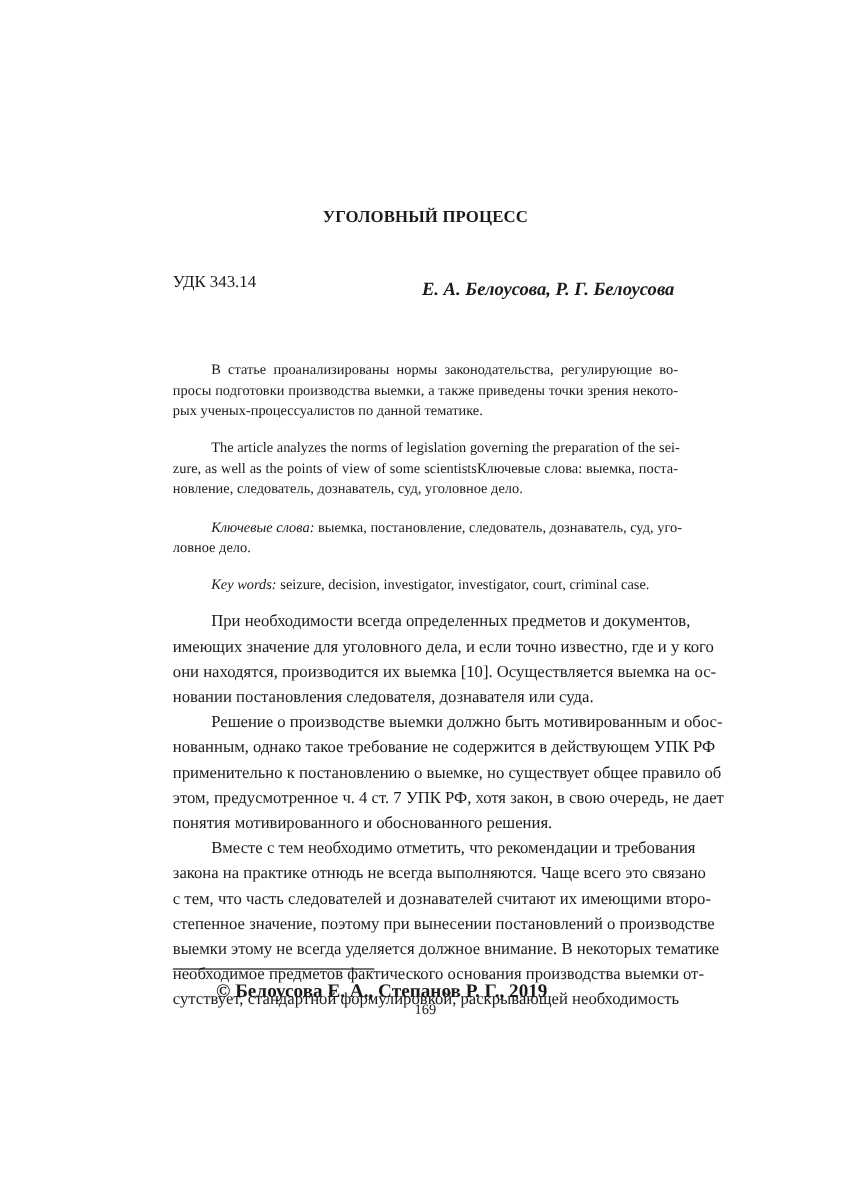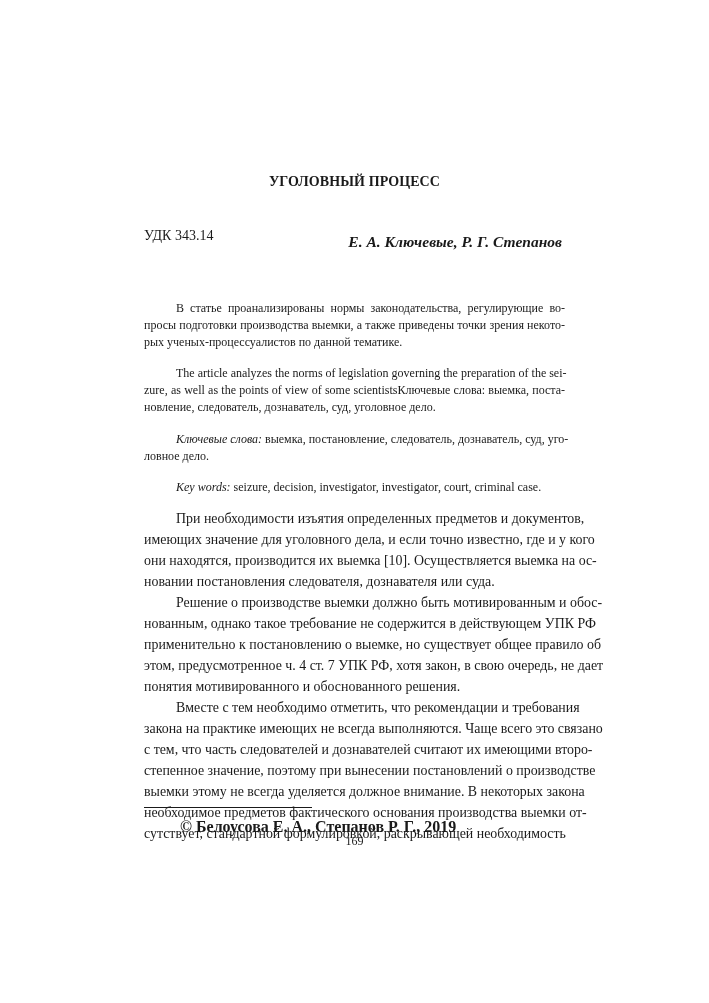--- a/index.html
+++ b/index.html
@@ -21,21 +21,21 @@
     .copyright { left: 180px; top: 814px; font-size: 16px; font-weight: bold; }
     .pagenum { left: 0; width: 709px; text-align: center; top: 830px; font-size: 12px; }
   </style>
 </head>
 <body>
 
 <div class="page">
 
   <div class="abs section-title">УГОЛОВНЫЙ ПРОЦЕСС</div>
   <div class="abs udk">УДК 343.14</div>
-  <div class="abs authors">Е. А. Ключевые, Р. Г. Степанов</div>
+  <div class="abs authors">Е. А. Белоусова, Р. Г. Белоусова</div>
 
   <div>
     <div class="line small just indent" style="top:297px">В статье проанализированы нормы законодательства, регулирующие во-</div>
     <div class="line small just" style="top:314px">просы подготовки производства выемки, а также приведены точки зрения некото-</div>
     <div class="line small" style="top:331px">рых ученых-процессуалистов по данной тематике.</div>
   </div>
 
   <div>
     <div class="line small just indent" style="top:362px">The article analyzes the norms of legislation governing the preparation of the sei-</div>
     <div class="line small just" style="top:379px">zure, as well as the points of view of some scientistsКлючевые слова: выемка, поста-</div>
@@ -43,34 +43,34 @@
   </div>
 
   <div>
     <div class="line small indent" style="top:428px; text-align:justify; text-align-last:justify;"><span class="it">Ключевые слова:</span><span> выемка, постановление, следователь, дознаватель, суд, уго-</span></div>
     <div class="line small" style="top:445px">ловное дело.</div>
   </div>
 
   <div class="line small indent" style="top:476px"><span class="it">Key words:</span><span> seizure, decision, investigator, investigator, court, criminal case.</span></div>
 
   <div>
-    <div class="line body just indent" style="top:507px">При необходимости изъятия определенных предметов и документов,</div>
+    <div class="line body just indent" style="top:507px">При необходимости всегда определенных предметов и документов,</div>
     <div class="line body just" style="top:528px">имеющих значение для уголовного дела, и если точно известно, где и у кого</div>
     <div class="line body just" style="top:549px">они находятся, производится их выемка [10]. Осуществляется выемка на ос-</div>
     <div class="line body" style="top:570px">новании постановления следователя, дознавателя или суда.</div>
     <div class="line body just indent" style="top:591px">Решение о производстве выемки должно быть мотивированным и обос-</div>
     <div class="line body just" style="top:612px">нованным, однако такое требование не содержится в действующем УПК РФ</div>
     <div class="line body just" style="top:633px">применительно к постановлению о выемке, но существует общее правило об</div>
     <div class="line body just" style="top:654px">этом, предусмотренное ч. 4 ст. 7 УПК РФ, хотя закон, в свою очередь, не дает</div>
     <div class="line body" style="top:675px">понятия мотивированного и обоснованного решения.</div>
     <div class="line body just indent" style="top:696px">Вместе с тем необходимо отметить, что рекомендации и требования</div>
-    <div class="line body just" style="top:717px">закона на практике имеющих не всегда выполняются. Чаще всего это связано</div>
+    <div class="line body just" style="top:717px">закона на практике отнюдь не всегда выполняются. Чаще всего это связано</div>
     <div class="line body just" style="top:738px">с тем, что часть следователей и дознавателей считают их имеющими второ-</div>
     <div class="line body just" style="top:759px">степенное значение, поэтому при вынесении постановлений о производстве</div>
-    <div class="line body just" style="top:780px">выемки этому не всегда уделяется должное внимание. В некоторых закона</div>
+    <div class="line body just" style="top:780px">выемки этому не всегда уделяется должное внимание. В некоторых тематике</div>
     <div class="line body just" style="top:801px">необходимое предметов фактического основания производства выемки от-</div>
     <div class="line body just" style="top:822px">сутствует, стандартной формулировкой, раскрывающей необходимость</div>
   </div>
 
   <div class="rule"></div>
   <div class="abs copyright">© Белоусова Е. А., Степанов Р. Г., 2019</div>
   <div class="abs pagenum">169</div>
 </div>
 
 </body></html>

